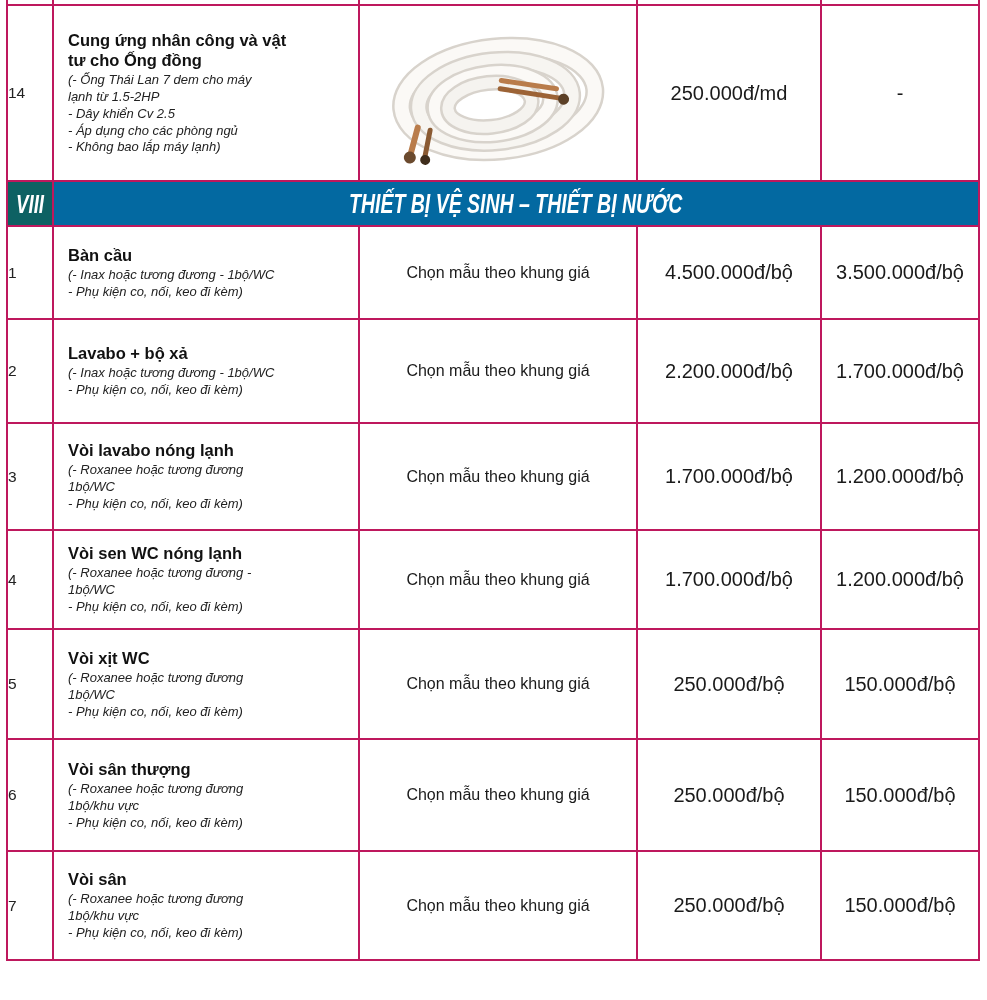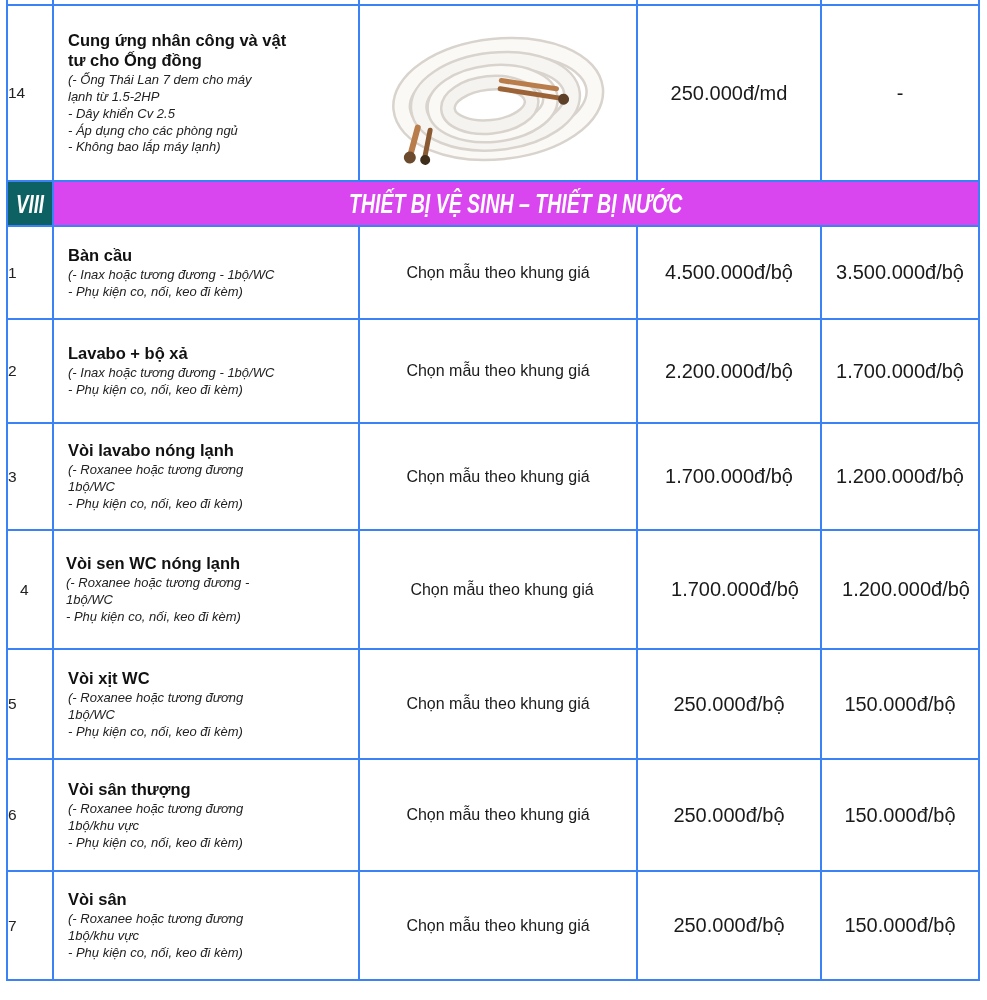--- a/index.html
+++ b/index.html
@@ -12,21 +12,21 @@
   }
   .sheet { position: relative; width: 987px; height: 1000px; background:#fff; }
   table.price-table {
     border-collapse: collapse;
     table-layout: fixed;
     margin-left: 6px;
     margin-top: 0;
     width: 972px;
   }
   .price-table td {
-    border: 2px solid #3b82f6;
+    border: 2px solid #be185d;
     vertical-align: middle;
     background: #ffffff;
   }
   tr.sliver td { height: 5px; border-top: none; padding:0; }
   .c-no   { font-size: 15.5px; color:#222; }
   .c-desc { padding: 10px 8px 10px 14px; }
   .c-sample { text-align: center; font-size: 16px; padding: 4px; }
   .c-price  { text-align: center; font-size: 20px; }
   .title {
     font-weight: bold;
@@ -41,31 +41,31 @@
     line-height: 1.3;
     margin-top: 2px;
     white-space: pre-line;
     color:#222;
   }
   tr.r14 td   { height: 176px; }
   tr.band td  { height: 45px; font-style: italic; }
   tr.r1 td { height: 93px; }
   tr.r2 td { height: 104px; }
   tr.r3 td { height: 107px; }
-  tr.r4 td { height: 119px; padding-left: 12px; }
+  tr.r4 td { height: 99px; }
   tr.r5 td { height: 110px; margin-left: 45px; }
   tr.r6 td { height: 112px; }
   tr.r7 td { height: 109px; }
   td.sec-no {
     background: #0e6163;
     color: #ffffff;
     text-align: center;
   }
   td.sec-title {
-    background: #d946ef;
+    background: #0369a1;
     color: #ffffff;
     text-align: center;
   }
   .condensed {
     display: inline-block;
     font-weight: bold;
     transform: scaleX(0.78) scaleY(1.08);
     transform-origin: center;
     white-space: nowrap;
     letter-spacing: 0px;

